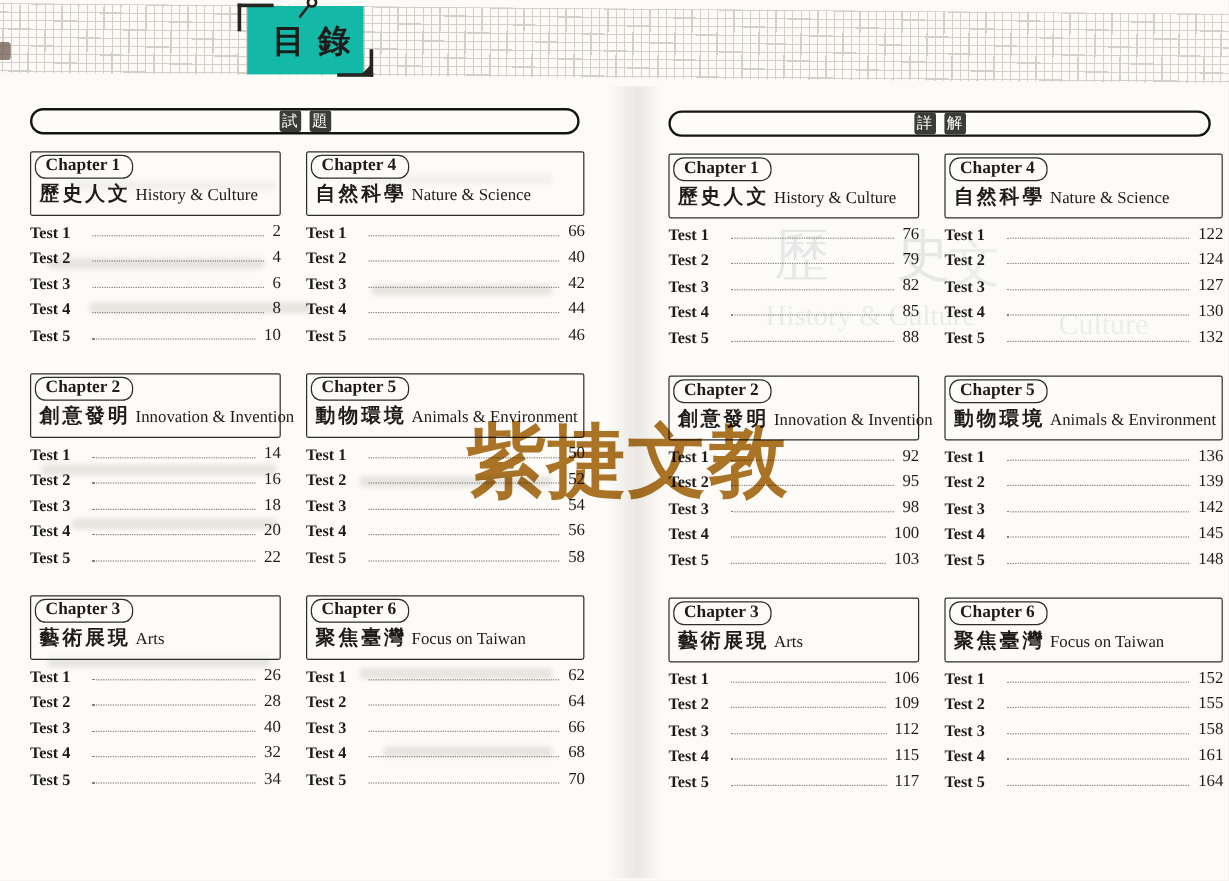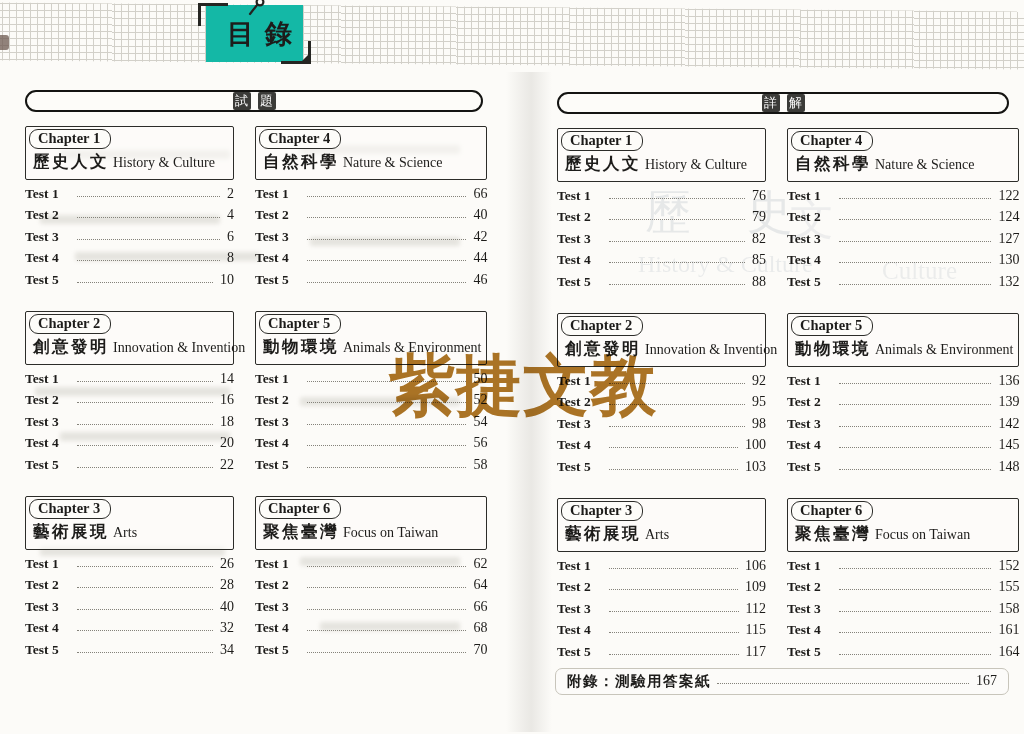--- a/index.html
+++ b/index.html
@@ -576,21 +576,16 @@
               <span class="t-page">161</span>
             </div>
             <div class="test-row">
               <span class="t-label">Test 5</span>
               <span class="leader"></span>
               <span class="t-page">164</span>
             </div>
           </div>
   </section>
 </div>
-    <div class="appendix">
-      <span class="ap-label">附錄：測驗用答案紙</span>
-      <span class="leader"></span>
-      <span class="ap-page">167</span>
-    </div>
   </main>
 
   <div class="watermark" style="color: #a16207;">紫捷文教</div>
 </div>
 
 </body></html>

